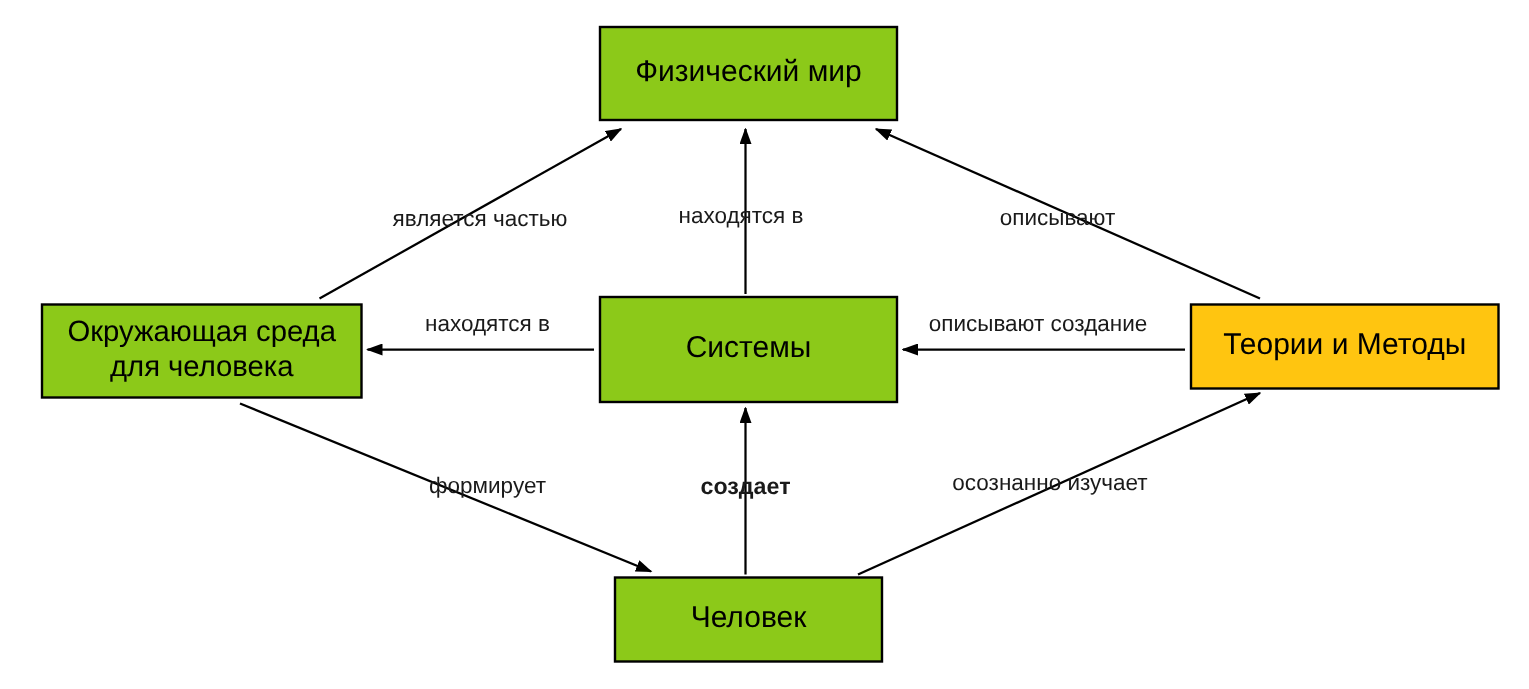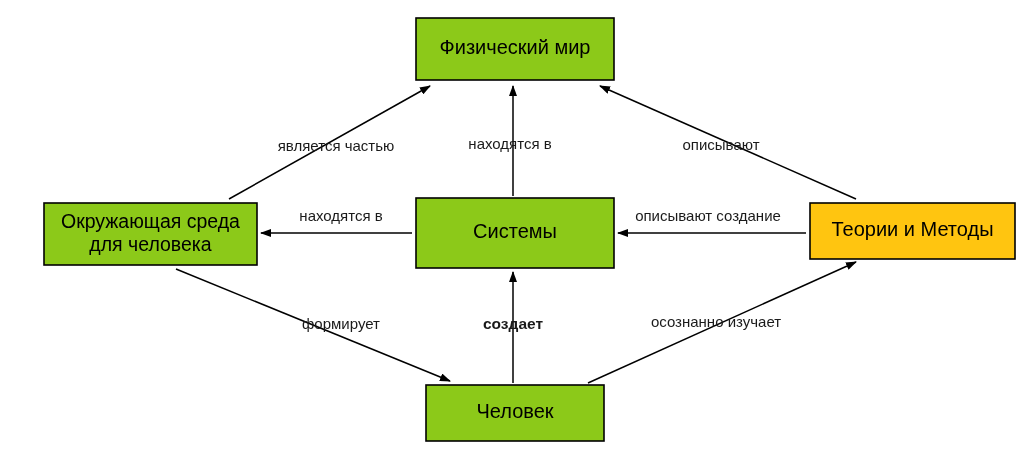--- a/index.html
+++ b/index.html
@@ -11,21 +11,20 @@
     width: 1019px;
     height: 459px;
     overflow: hidden;
     font-family: "Liberation Sans", sans-serif;
   }
   #diagram-root {
     position: relative;
     width: 932px;
     height: 459px;
     background: #ffffff;
-    margin-left: 16px;
   }
   svg#diagram-svg {
     position: absolute;
     top: 0;
     left: 0;
     width: 1019px;
     height: 459px;
     display: block;
   }
   .node-rect {

